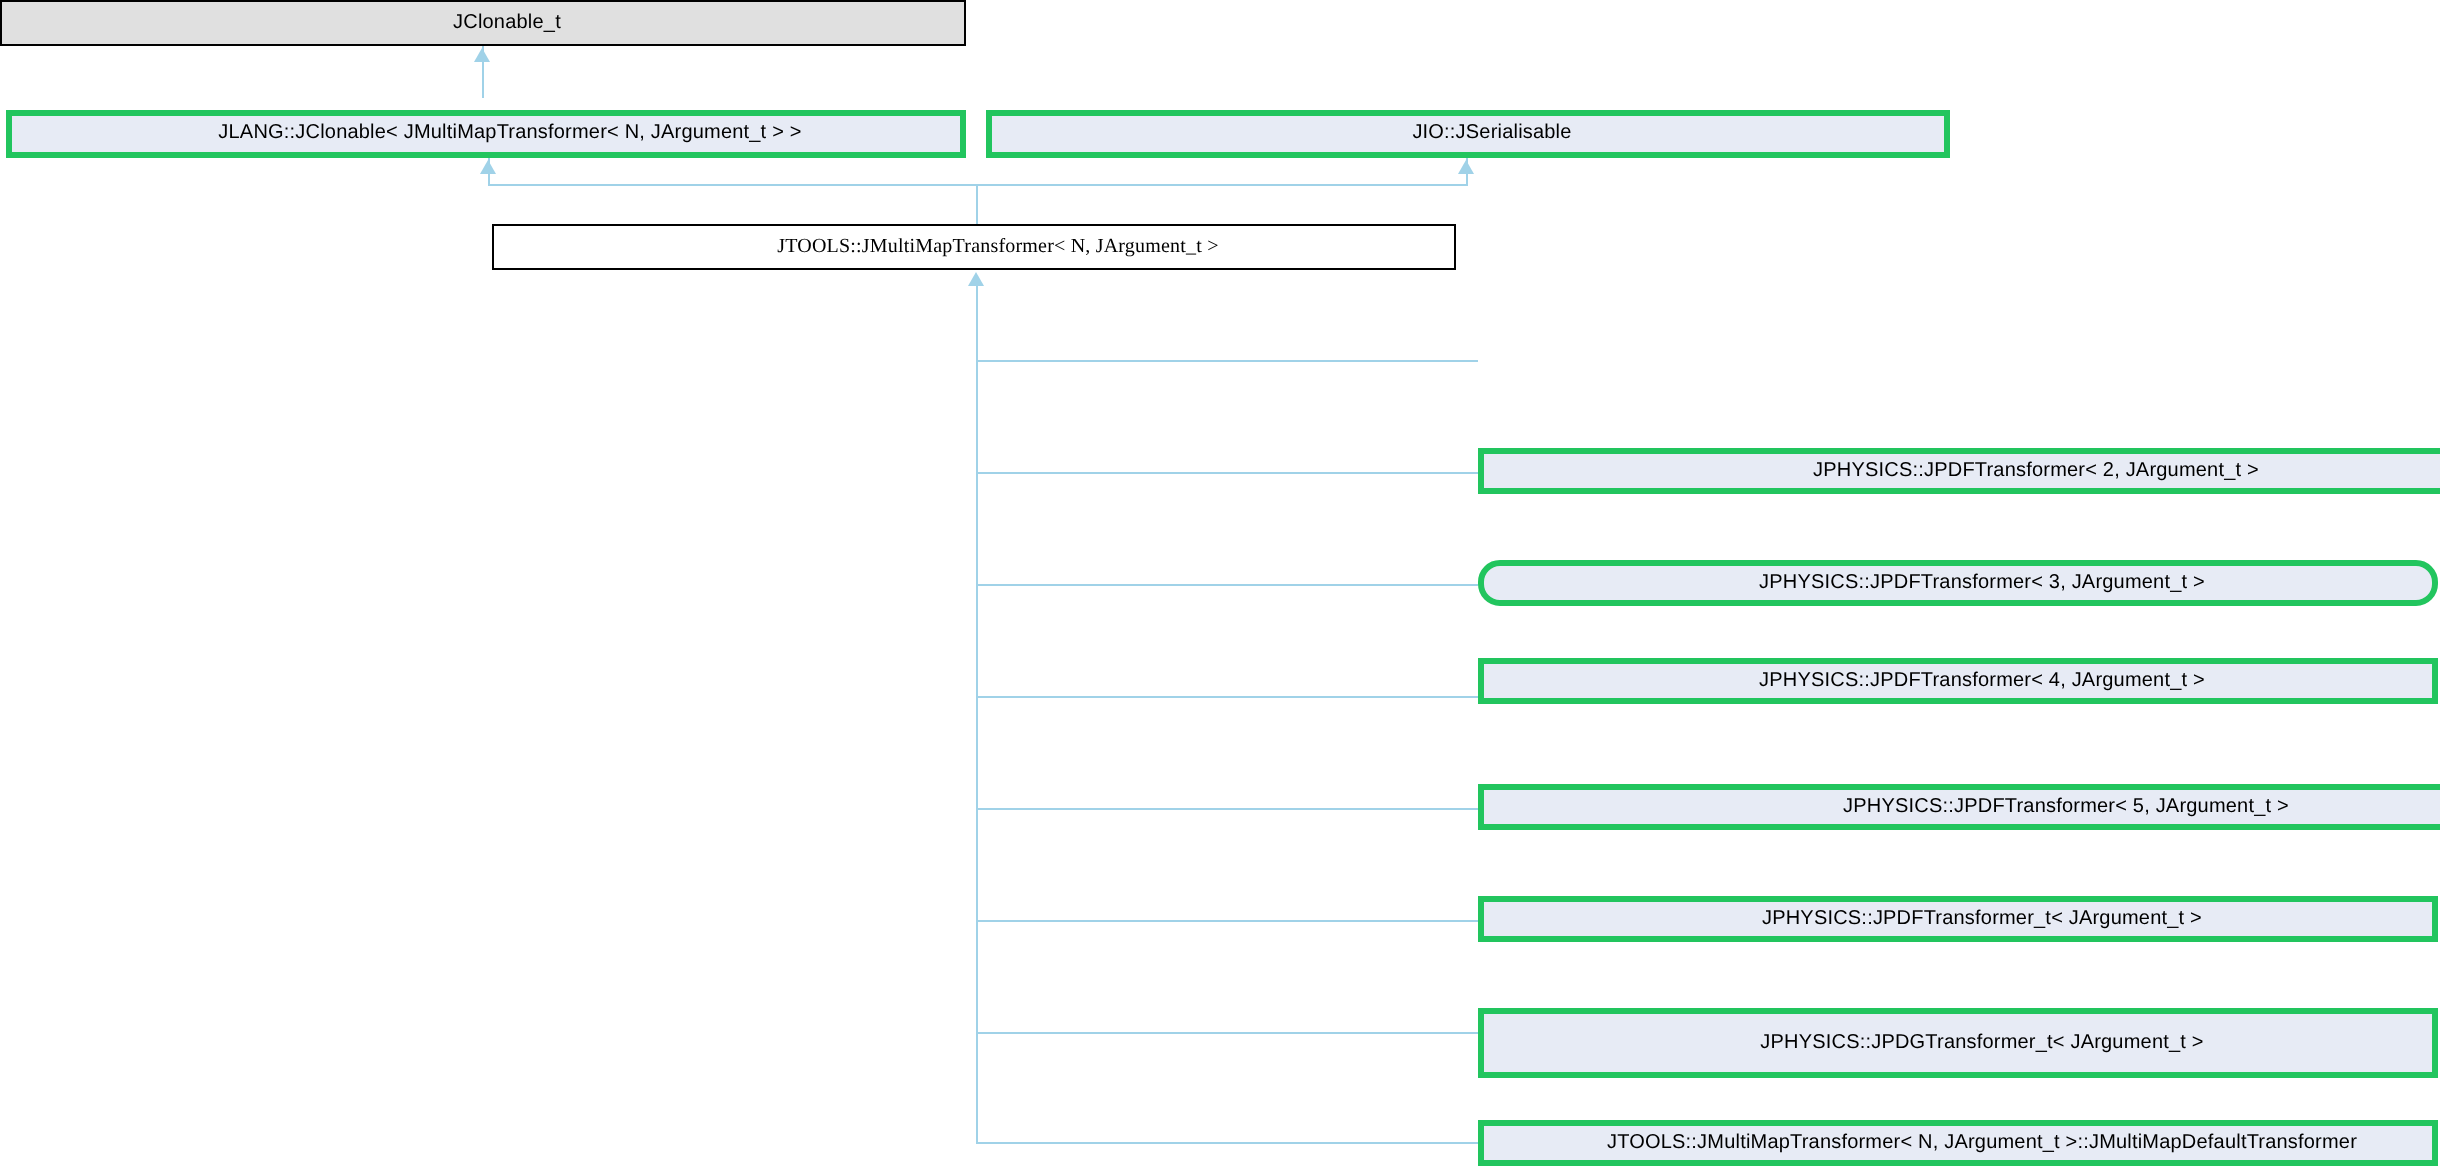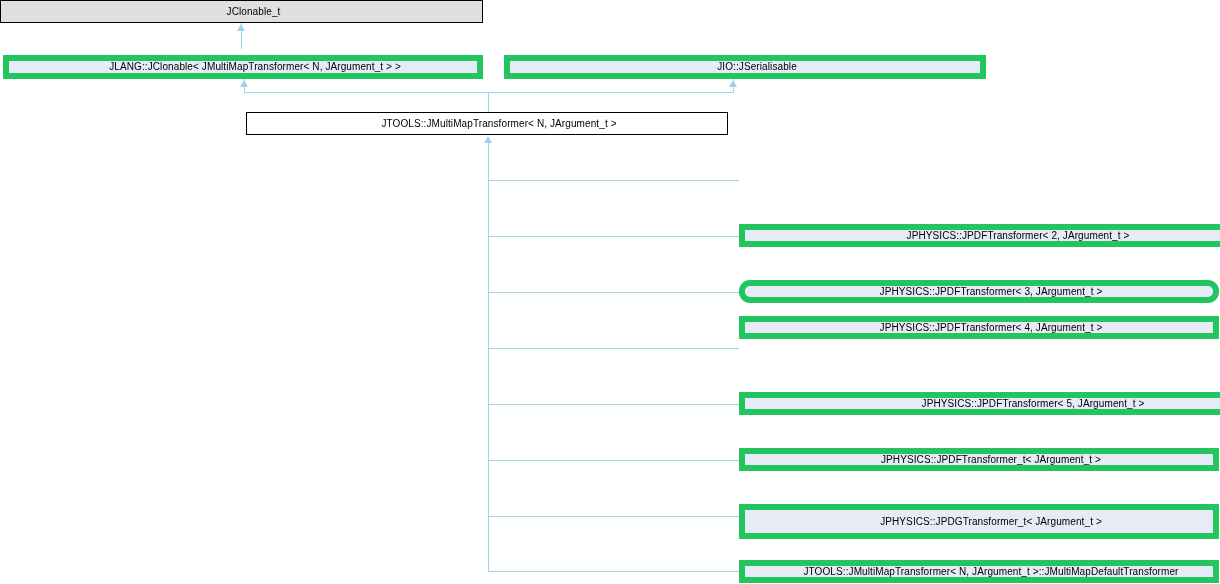--- a/index.html
+++ b/index.html
@@ -38,21 +38,21 @@
     border: 1px solid #000000;
   }
   
   .node.current {
     background: #ffffff;
     border: 1px solid #000000;
   }
   
   .node.plain {
     background: #e7ebf5;
-    border: 6px solid #22c55e;
+    border: 3px solid #22c55e;
   }
   .edge {
     position: absolute;
     background: #a0d2e8;
   }
   .edge.v { width: 1px; }
   .edge.h { height: 1px; }
   .arrow {
     position: absolute;
     width: 0;
@@ -67,47 +67,47 @@
 
 <div id="diagram">
 
   <div class="node root" style="left:0px; top:0px; width:483px; height:23px;">JClonable_t</div>
 
   <div class="edge v" style="left:241px; top:23px; height:26px;"></div>
   <div class="arrow" style="left:237px; top:24px;"></div>
 
   <div class="node plain" style="left:3px; top:55px; width:480px; height:24px;">JLANG::JClonable&lt; JMultiMapTransformer&lt; N, JArgument_t &gt; &gt;</div>
 
-  <div class="node plain" style="left:504px; top:55px; width:482px; height:24px;">JIO::JSerialisable</div>
+  <div class="node plain" style="left:493px; top:55px; width:482px; height:24px;">JIO::JSerialisable</div>
 
   <div class="edge v" style="left:244px; top:79px; height:14px;"></div>
   <div class="arrow" style="left:240px; top:80px;"></div>
 
   <div class="edge v" style="left:733px; top:79px; height:14px;"></div>
   <div class="arrow" style="left:729px; top:80px;"></div>
 
   <div class="edge h" style="left:244px; top:92px; width:490px;"></div>
 
   <div class="edge v" style="left:488px; top:92px; height:20px;"></div>
 
-  <div class="node current" style="left:246px; top:112px; width:482px; height:23px;">JTOOLS::JMultiMapTransformer&lt; N, JArgument_t &gt;</div>
+  <div class="node current" style="left:246px; top:112px; width:482px; height:23px;font-family:Liberation Serif, serif;">JTOOLS::JMultiMapTransformer&lt; N, JArgument_t &gt;</div>
 
   <div class="arrow" style="left:484px; top:136px;"></div>
 
   <div class="edge v" style="left:488px; top:142px; height:430px;"></div>
 
   <div class="edge h" style="left:488px; top:180px; width:251px;"></div>
 
   <div class="node plain" style="left:739px; top:224px; width:534px; height:23px;">JPHYSICS::JPDFTransformer&lt; 2, JArgument_t &gt;</div>
   <div class="edge h" style="left:488px; top:236px; width:251px;"></div>
 
   <div class="node plain" style="left:739px; top:280px; width:480px; height:23px;border-radius:11px;">JPHYSICS::JPDFTransformer&lt; 3, JArgument_t &gt;</div>
   <div class="edge h" style="left:488px; top:292px; width:251px;"></div>
 
-  <div class="node plain" style="left:739px; top:316px; width:480px; height:23px;">JPHYSICS::JPDFTransformer&lt; 4, JArgument_t &gt;</div>
+  <div class="node plain" style="left:739px; top:329px; width:480px; height:23px;">JPHYSICS::JPDFTransformer&lt; 4, JArgument_t &gt;</div>
   <div class="edge h" style="left:488px; top:348px; width:251px;"></div>
 
   <div class="node plain" style="left:739px; top:392px; width:564px; height:23px;">JPHYSICS::JPDFTransformer&lt; 5, JArgument_t &gt;</div>
   <div class="edge h" style="left:488px; top:404px; width:251px;"></div>
 
   <div class="node plain" style="left:739px; top:448px; width:480px; height:23px;">JPHYSICS::JPDFTransformer_t&lt; JArgument_t &gt;</div>
   <div class="edge h" style="left:488px; top:460px; width:251px;"></div>
 
   <div class="node plain" style="left:739px; top:504px; width:480px; height:35px;">JPHYSICS::JPDGTransformer_t&lt; JArgument_t &gt;</div>
   <div class="edge h" style="left:488px; top:516px; width:251px;"></div>

